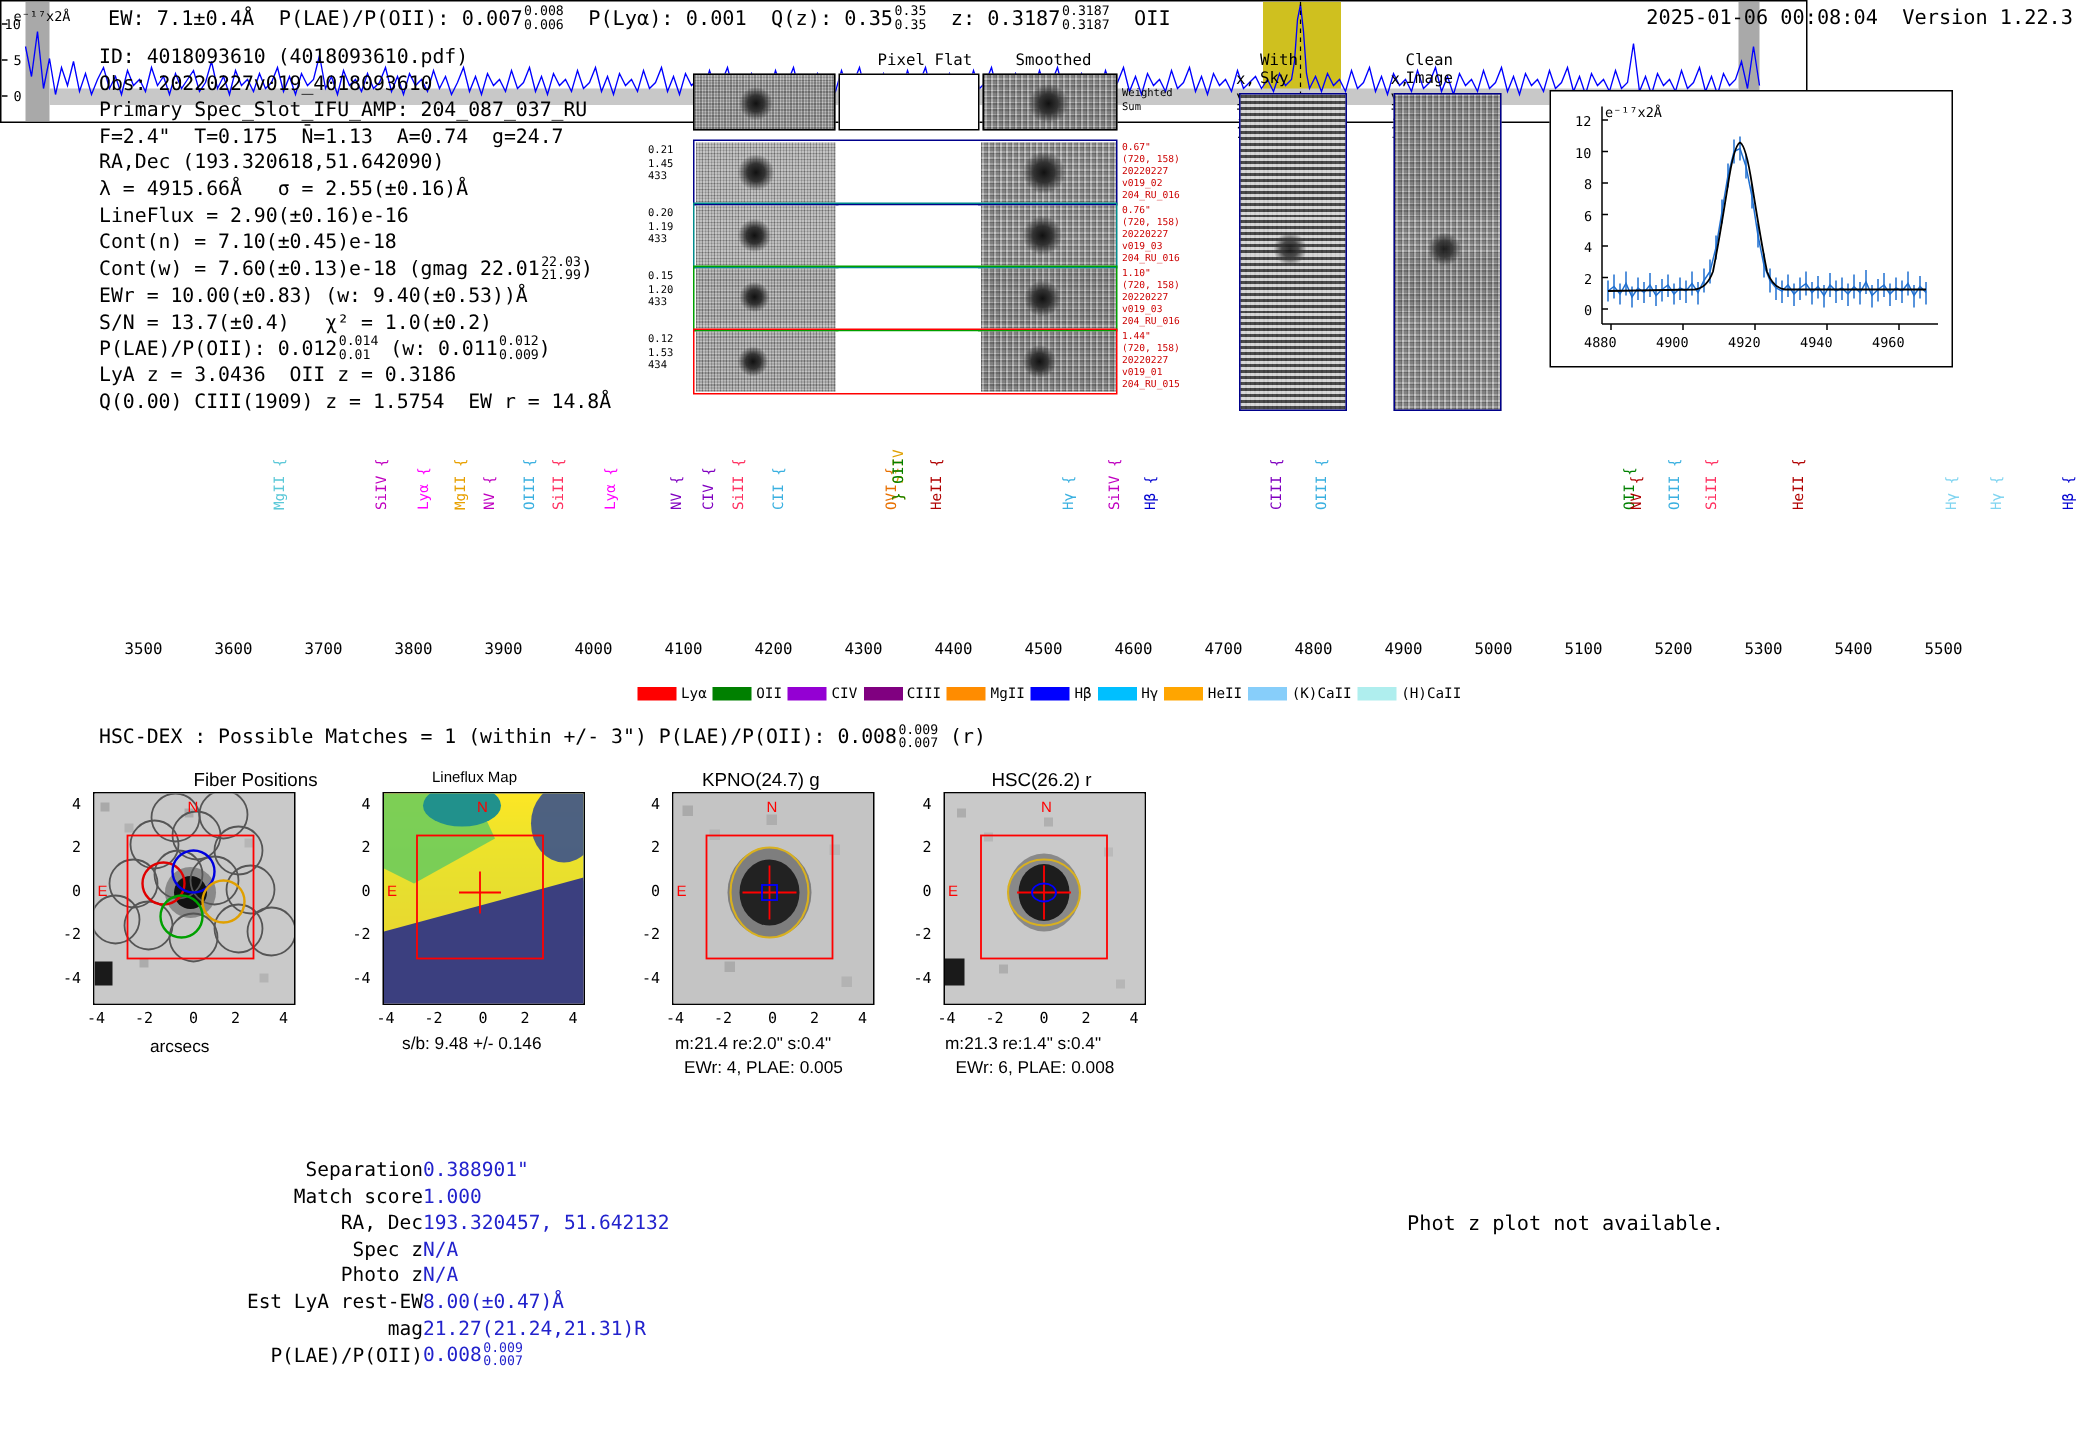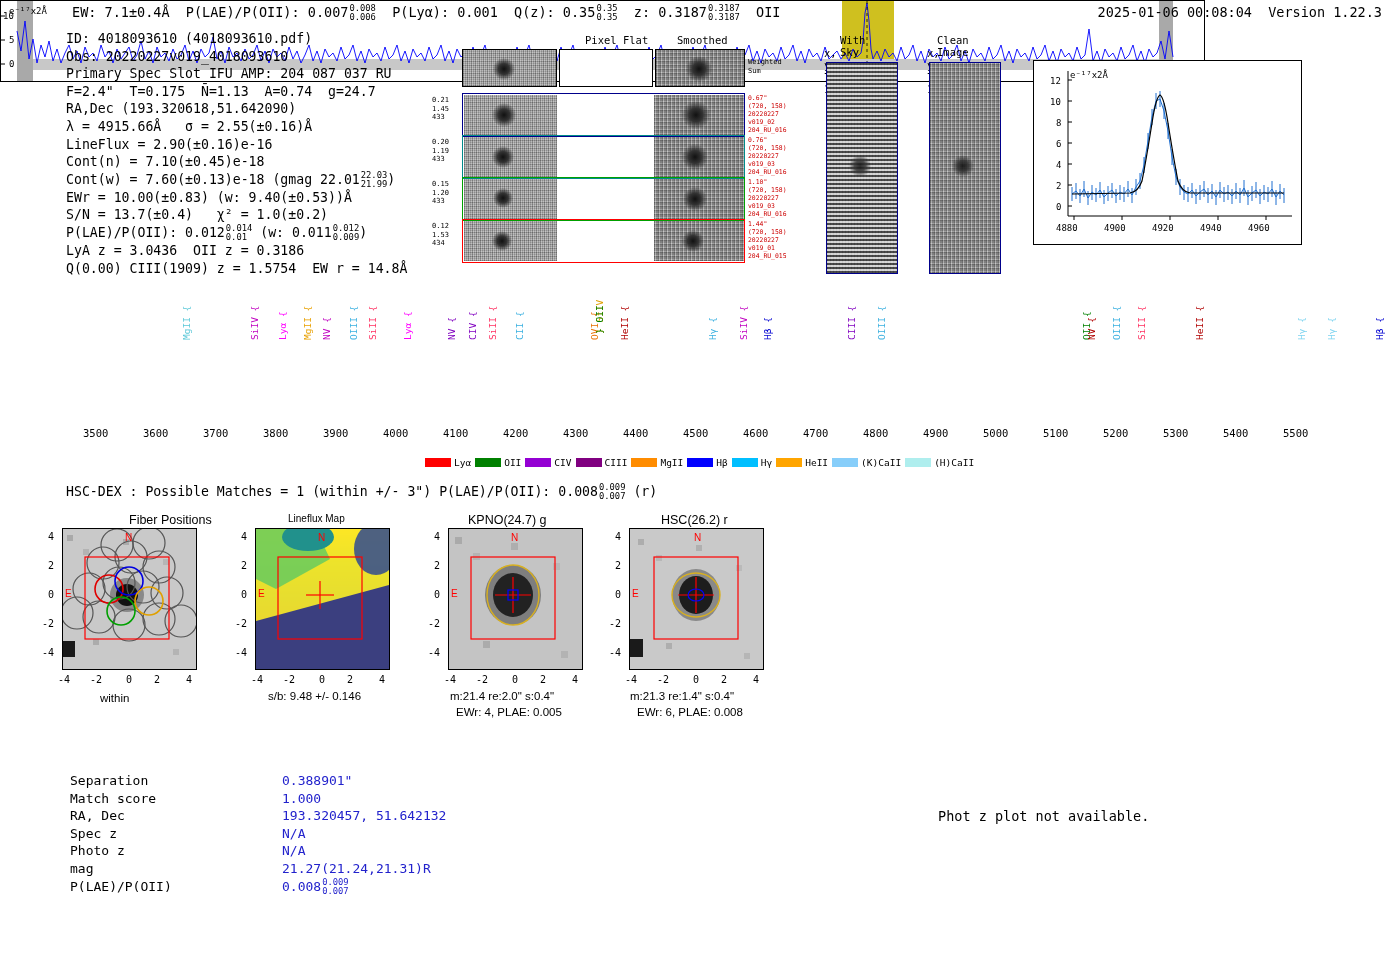--- a/index.html
+++ b/index.html
@@ -41,21 +41,21 @@
   #specpanel{left:97px;top:341px;width:1205px;height:82px;border:1px solid #000;box-sizing:border-box;background:#fff;overflow:hidden;}
   .linelbl{position:absolute;font-size:9.5px;transform-origin:left bottom;white-space:nowrap;}
   
   #leg{position:absolute;left:425px;top:457px;display:flex;gap:4px;align-items:center;font-size:9.5px;}
   #leg .item{display:flex;align-items:center;gap:3px;}
   #leg .sw{width:26px;height:9px;display:inline-block;}
   
   .cut{position:absolute;box-sizing:border-box;border:1px solid #000;}
   
   #tbl{position:absolute;left:70px;top:772px;font-size:13px;line-height:17.6px;}
-  #tbl .k{display:inline-block;width:212px;color:#000;}
+  #tbl .k{display:inline-block;width:212px;color:#000;text-align:right;}
   #tbl .v{color:#2222cc;}
   #photoz{position:absolute;left:938px;top:808px;font-size:13.5px;}
   
   .rowlbl{position:absolute;font-size:7px;line-height:8.6px;color:#000;white-space:pre;}
   .rowlblr{position:absolute;font-size:6.4px;line-height:8px;color:#cc0000;white-space:pre;}
   
   #minispec{position:absolute;left:1033px;top:60px;width:269px;height:185px;border:1px solid #000;box-sizing:border-box;background:#fff;}
   svg{display:block;}
 </style>
 </head>
@@ -477,21 +477,21 @@
     <span class="abs" style="top:91px;left:0px;">-2</span>
   <span class="abs" style="top:120px;left:0px;">-4</span>
 </div>
 <div class="abs mono" style="left:62px;top:674px;font-size:10px;">
   <span class="abs" style="left:-4px;">-4</span>
     <span class="abs" style="left:28px;">-2</span>
   <span class="abs" style="left:64px;">0</span>
     <span class="abs" style="left:92px;">2</span>
   <span class="abs" style="left:124px;">4</span>
 </div>
-<div class="abs sans" style="left:100px;top:692px;font-size:11.5px;">within</div>
+<div class="abs sans" style="left:100px;top:692px;font-size:11.5px;">arcsecs</div>
 
 <div class="abs sans" style="left:288px;top:513px;font-size:10px;">Lineflux Map</div>
 <div class="cut" style="left:255px;top:528px;width:135px;height:142px;">
   <svg width="133" height="140" viewBox="0 0 133 140">
     <defs>
       <linearGradient id="vir" x1="0" y1="0" x2="0" y2="1">
         <stop offset="0%" stop-color="#fde725"></stop>
           <stop offset="35%" stop-color="#5ec962"></stop>
         <stop offset="70%" stop-color="#21918c"></stop>
           <stop offset="100%" stop-color="#3b528b"></stop>
@@ -607,20 +607,21 @@
 </div>
 <div class="abs sans" style="left:630px;top:690px;font-size:11.5px;">m:21.3  re:1.4"  s:0.4"</div>
 <div class="abs sans" style="left:637px;top:706px;font-size:11.5px;">EWr: 6, PLAE: 0.008</div>
 
 <div id="tbl">
   <div><span class="k">Separation</span><span class="v">0.388901"</span></div>
   <div><span class="k">Match score</span><span class="v">1.000</span></div>
   <div><span class="k">RA, Dec</span><span class="v">193.320457, 51.642132</span></div>
   <div><span class="k">Spec z</span><span class="v">N/A</span></div>
   <div><span class="k">Photo z</span><span class="v">N/A</span></div>
+  <div><span class="k">Est LyA rest-EW</span><span class="v">8.00(±0.47)Å</span></div>
   <div><span class="k">mag</span><span class="v">21.27(21.24,21.31)R</span></div>
   <div><span class="k">P(LAE)/P(OII)</span><span class="v">0.008</span><span class="fracwrap v">
         <span>0.009</span>
         <span>0.007</span>
       </span></div>
 </div>
 
 <div id="photoz" class="mono">Phot z plot not available.</div>
 
 </body></html>

